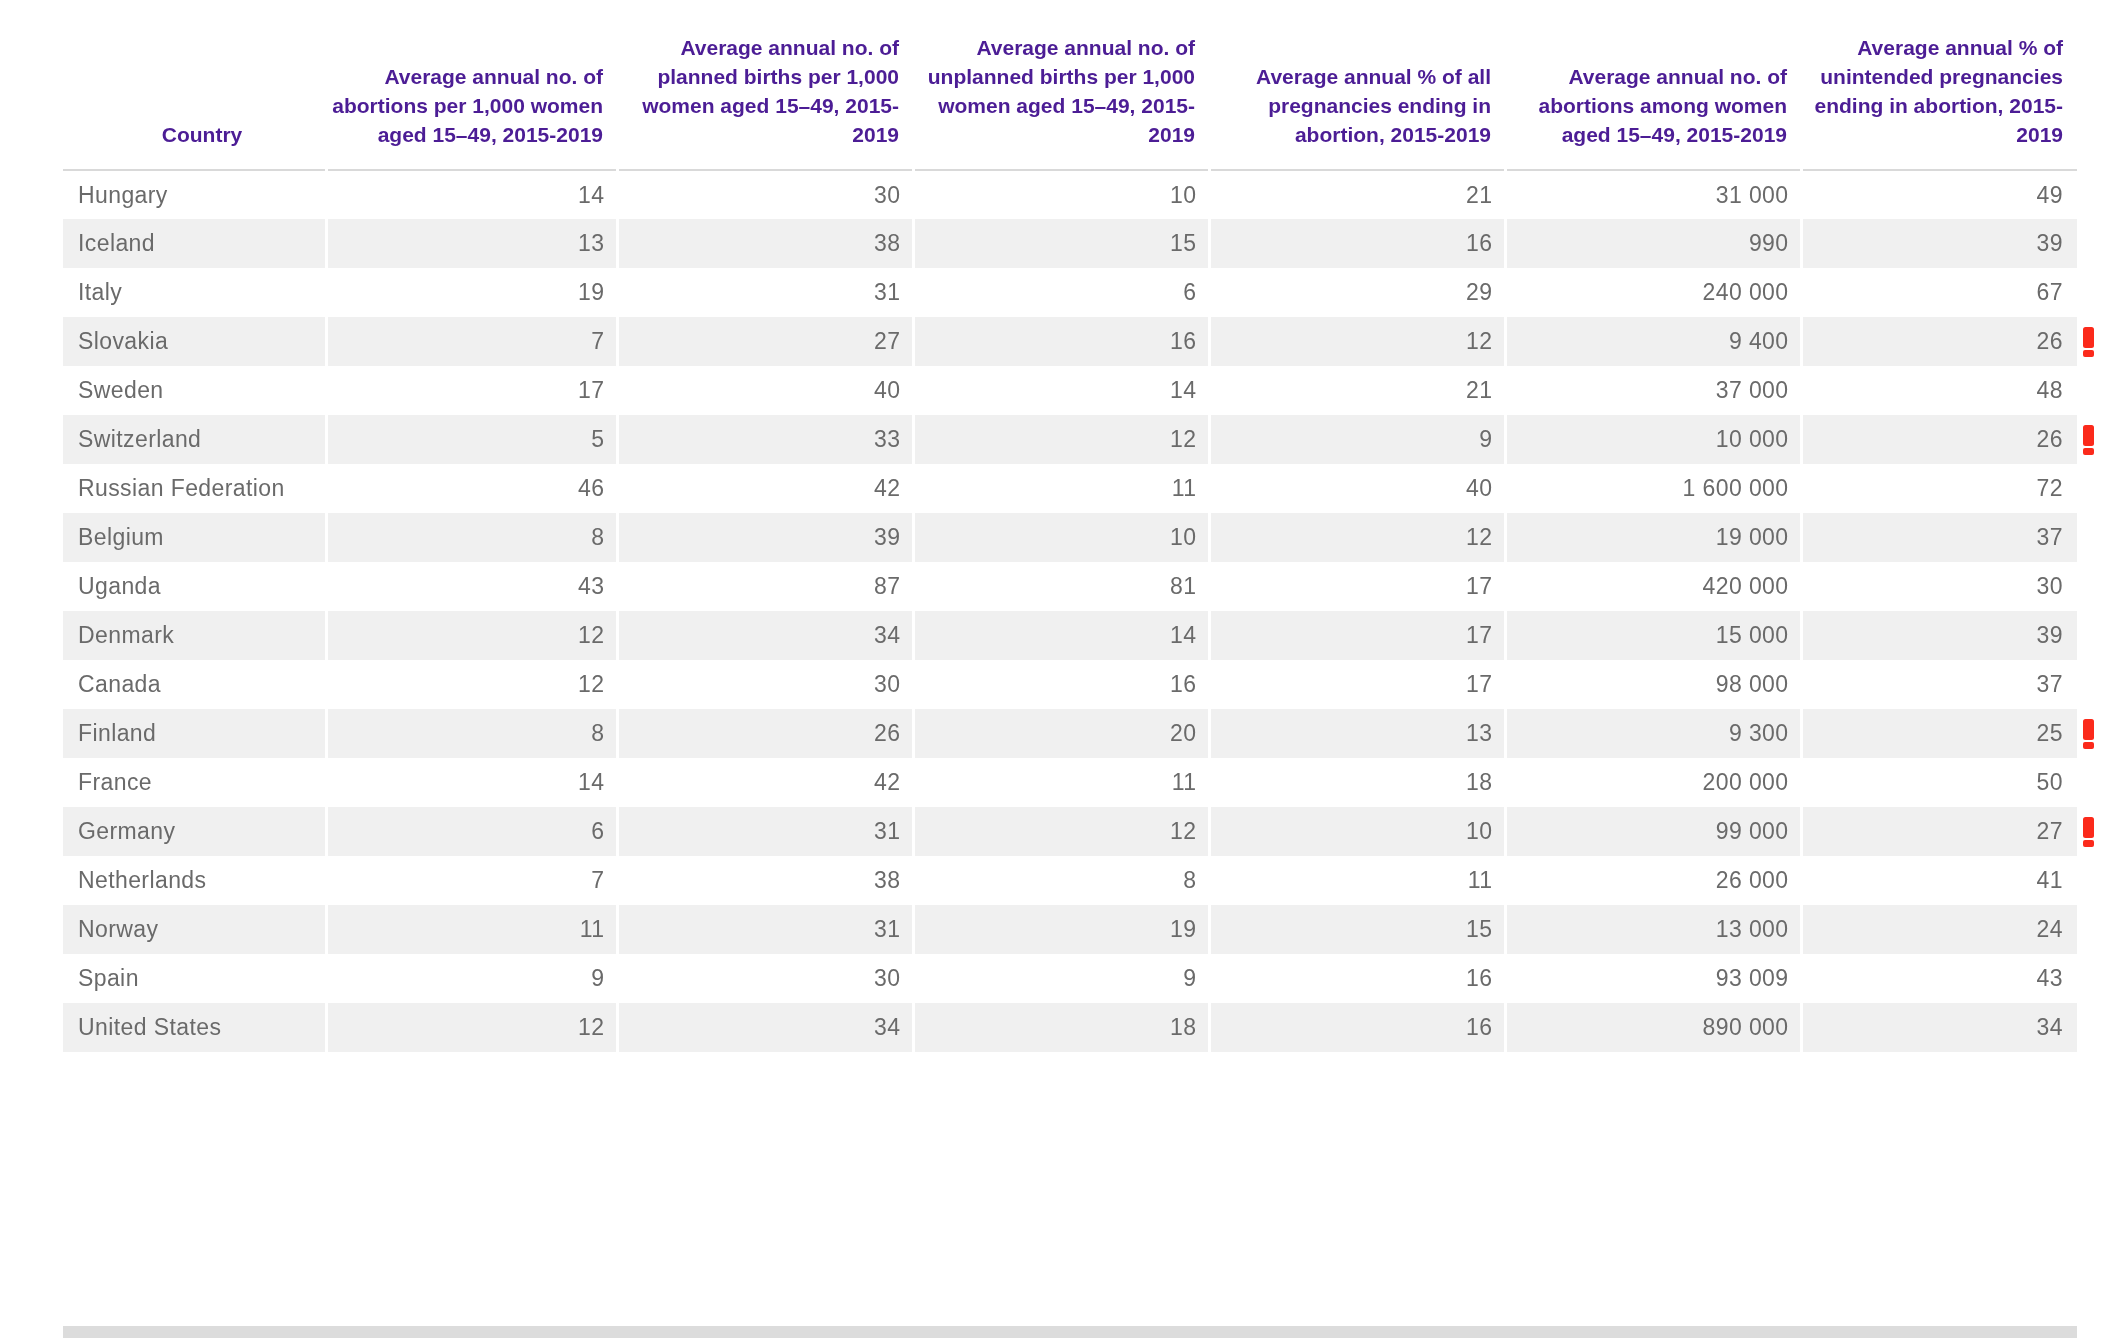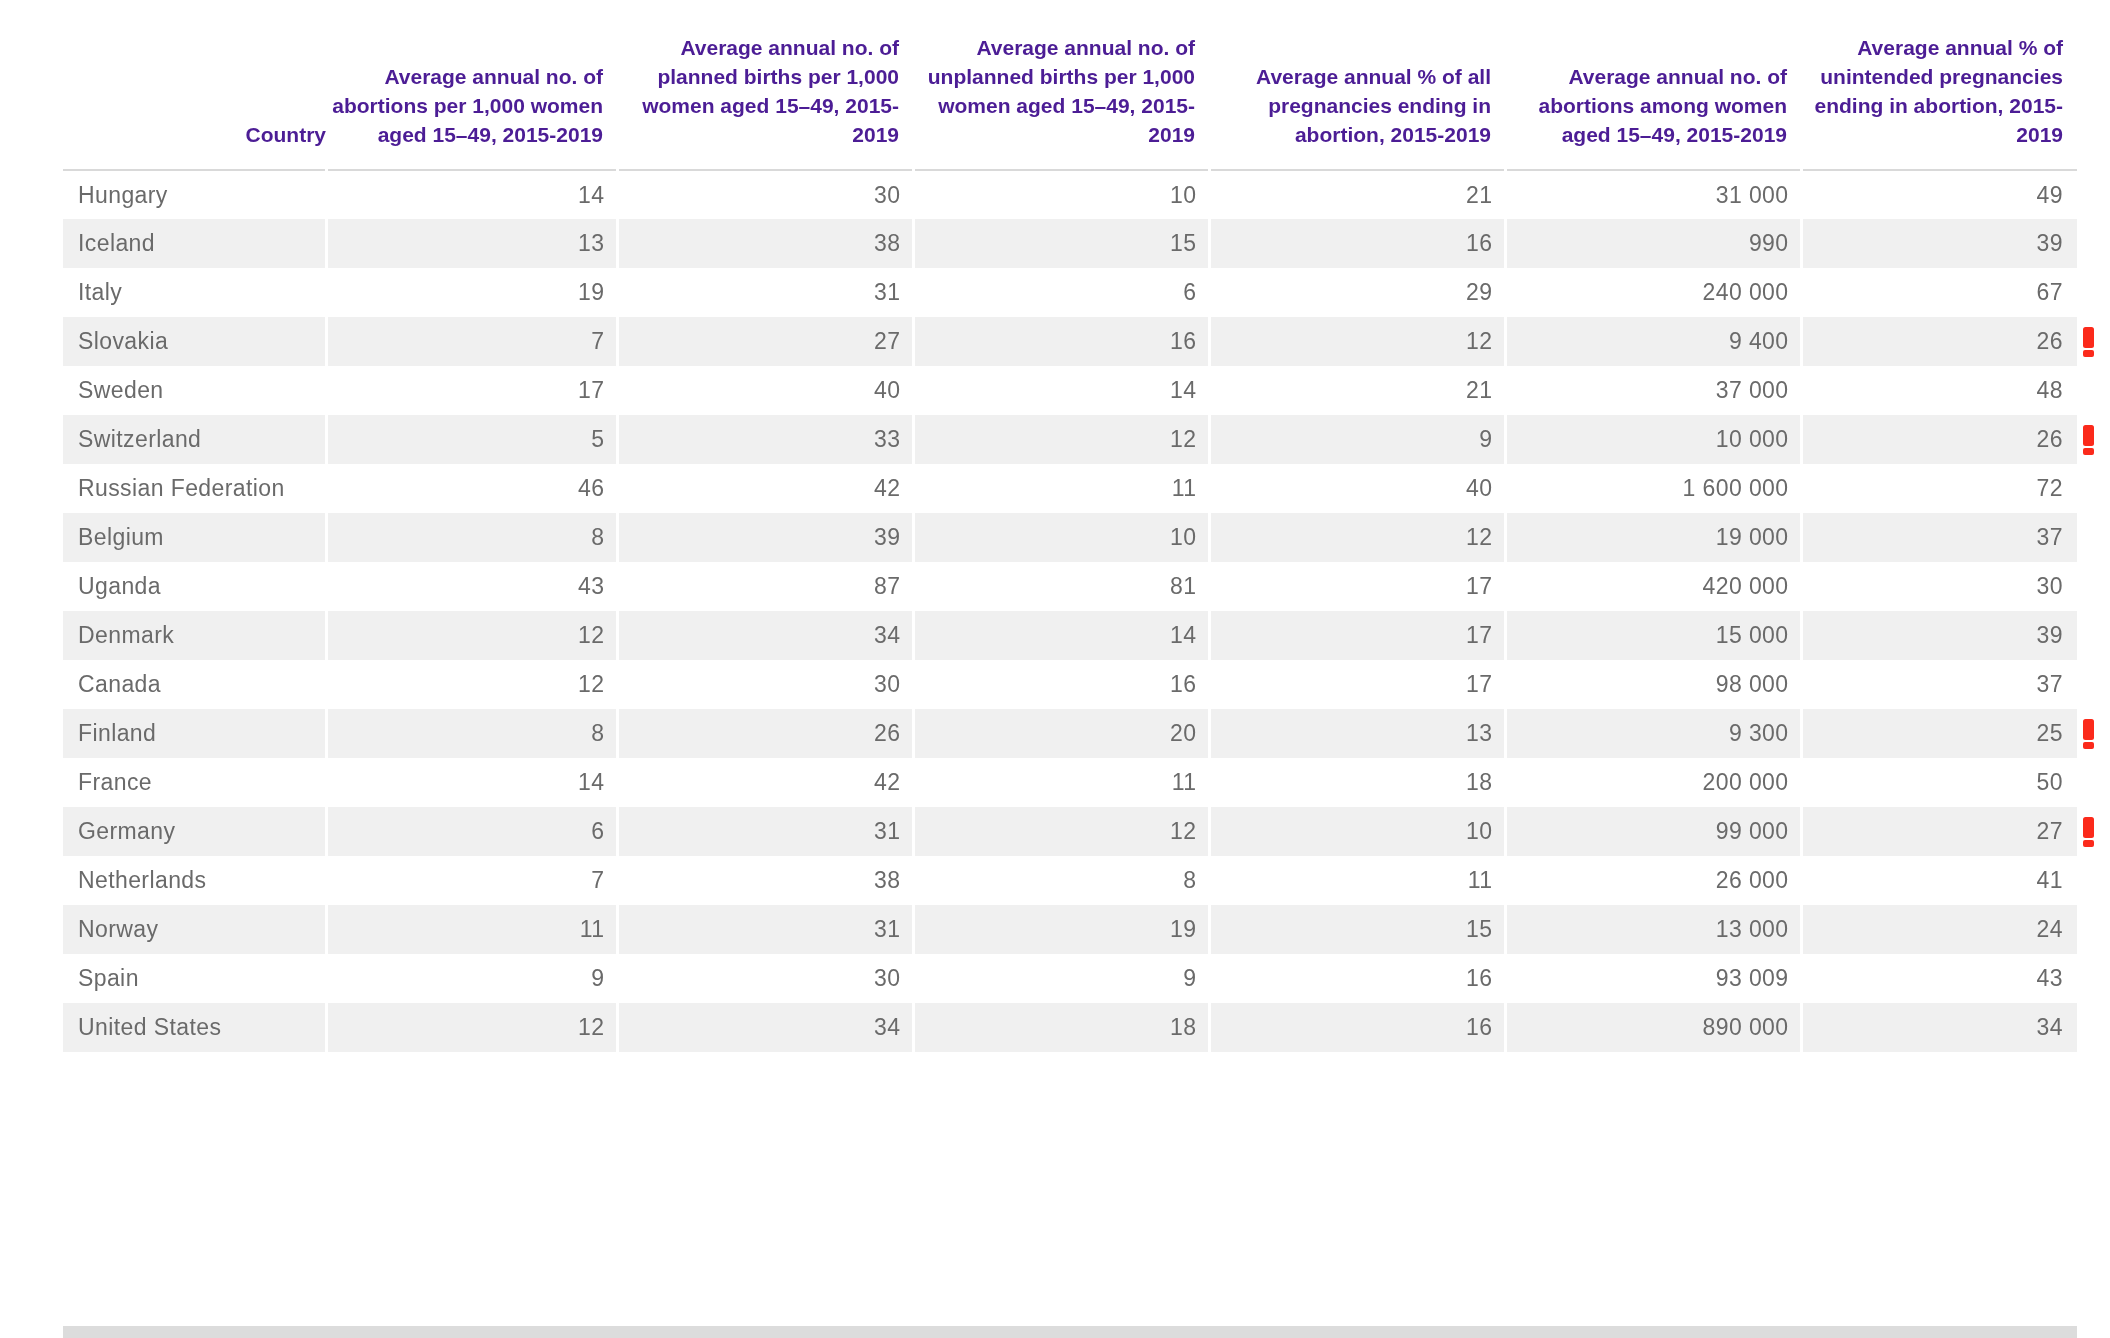--- a/index.html
+++ b/index.html
@@ -24,21 +24,21 @@
     vertical-align: bottom;
     text-align: right;
     padding: 0 14px 20px 0;
     font-size: 21px;
     line-height: 29px;
     font-weight: bold;
     color: #4c1d95;
     border-bottom: 2px solid #d9d9d9;
   }
   th.col-country {
-    text-align: right;
+    text-align: center;
     padding: 12px 0 20px 15px;
   }
   tbody tr { height: 49px; }
   tbody tr:nth-child(even) { background: #f0f0f0; }
   td {
     font-size: 23px;
     color: #6a6a6a;
     letter-spacing: 0.4px;
     text-align: right;
     vertical-align: middle;

